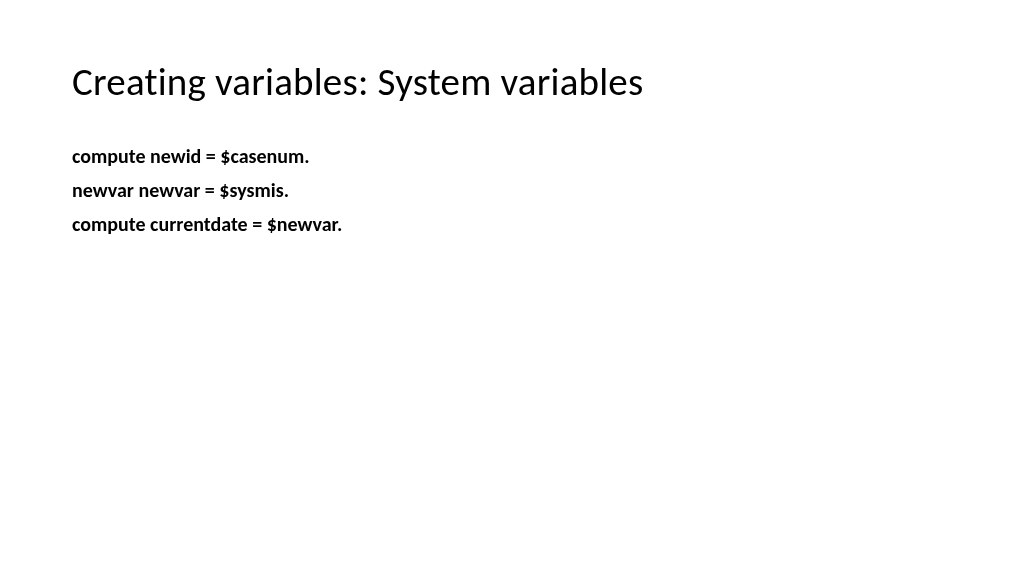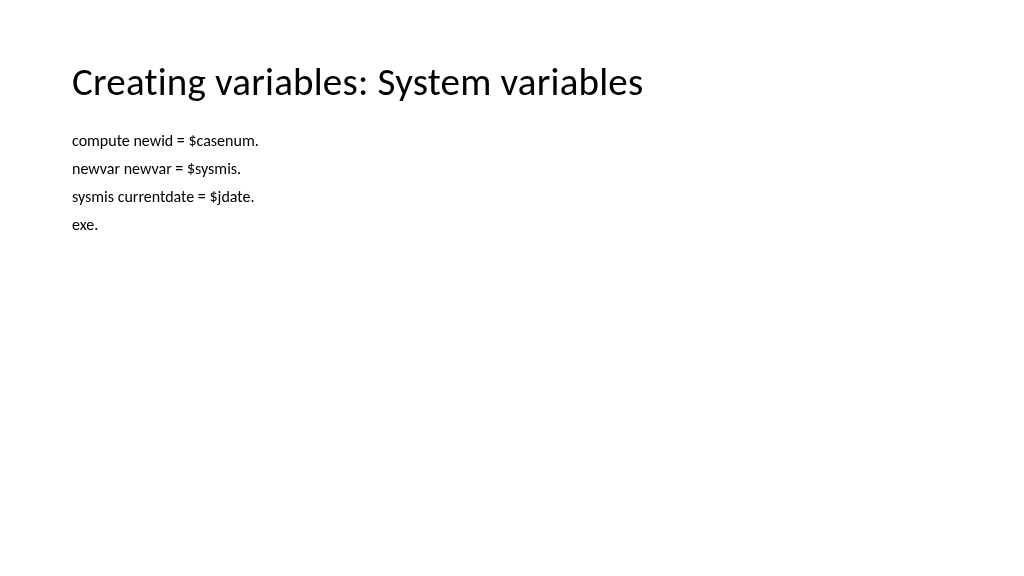--- a/index.html
+++ b/index.html
@@ -13,34 +13,33 @@
       background: #ffffff;
       font-family: "Calibri Light", Calibri, "Segoe UI", Arial, sans-serif;
       color: #000000;
       padding: 58px 72px;
       overflow: hidden;
     }
     .slide-title {
       font-size: 39px;
       font-weight: 300;
       letter-spacing: 0.2px;
-      margin-bottom: 24px;
+      margin-bottom: 36px;
     }
     .body {
-      font-size: 16px;
-      font-weight: 400;
+      font-size: 20px;
+      font-weight: 700;
       line-height: 1.5;
     }
     .body p {
       margin: 0 0 4px 0;
     }
   </style>
 </head>
 <body>
 
 <h1 class="slide-title">Creating variables: System variables</h1>
 
 <div class="body">
   <p>compute newid = $casenum.</p>
   <p>newvar newvar = $sysmis.</p>
-  <p>sysmis currentdate = $jdate.</p>
-  <p>exe.</p>
+  <p>compute currentdate = $newvar.</p>
 </div>
 
 </body></html>

